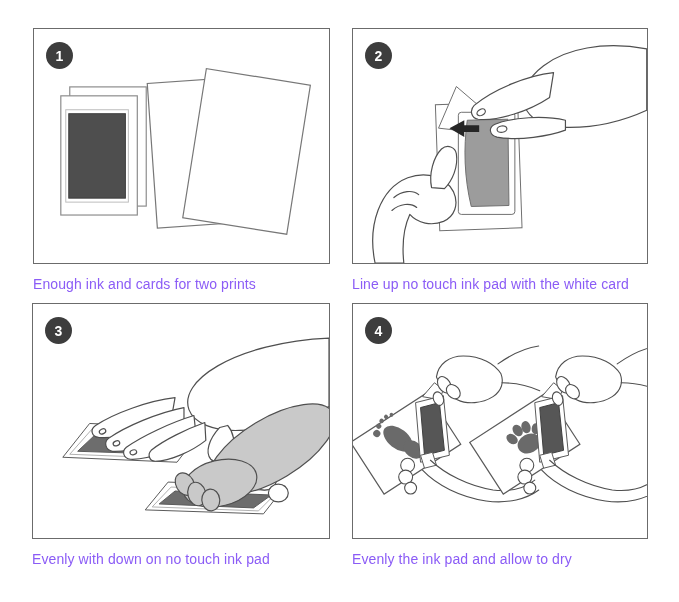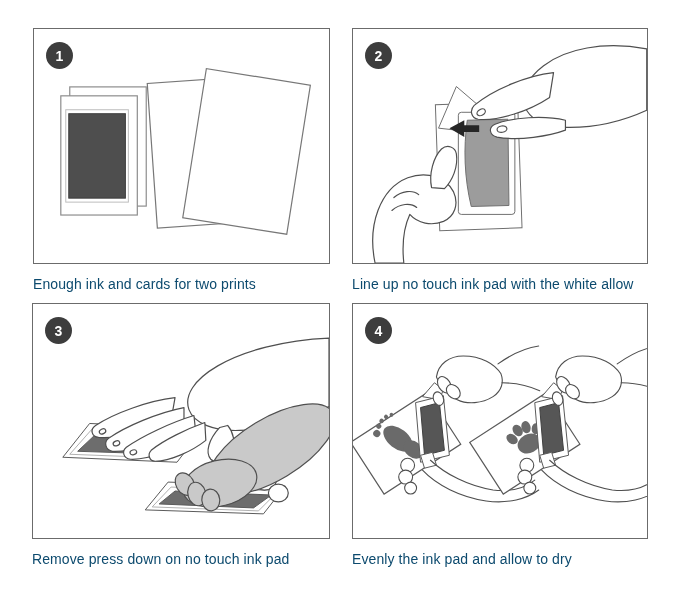--- a/index.html
+++ b/index.html
@@ -12,21 +12,21 @@
     position:relative;width:100%;height:236px;background:#ffffff;
     border:1px solid #6b6b6b;box-sizing:border-box;overflow:hidden;
   }
   .frame svg{position:absolute;left:0;top:0;width:100%;height:100%;display:block;}
   .badge{
     position:absolute;left:12px;top:13px;width:27px;height:27px;border-radius:50%;
     background:#3d3d3d;color:#ffffff;font-size:14px;font-weight:bold;
     display:flex;align-items:center;justify-content:center;z-index:5;
   }
   .caption{
-    margin-top:12px;font-size:14px;color:#0c4a6e;letter-spacing:.1px;line-height:16px;
+    margin-top:12px;font-size:14px;color:#8b5cf6;letter-spacing:.1px;line-height:16px;
   }
   .s1{left:33px;top:28px;width:297px;}
   .s2{left:352px;top:28px;width:296px;}
   .s3{left:32px;top:303px;width:298px;}
   .s4{left:352px;top:303px;width:296px;}
 </style>
 </head>
 <body>
 
 <div class="poster">
@@ -71,21 +71,21 @@
           <ellipse cx="150" cy="101" rx="5" ry="3.2" transform="rotate(-10 150 101)"></ellipse>
         </g>
         <g fill="#ffffff" stroke="#4f4f4f" stroke-width="1.2" stroke-linejoin="round" stroke-linecap="round">
           <path d="M22,236 C14,198 27,161 55,150 C75,143 94,150 101,164 C107,177 102,189 91,194 C79,199 65,196 57,187 C51,200 49,217 51,236 Z"></path>
           <path d="M79,160 C76,146 81,129 89,121 C95,116 103,119 104,126 C106,139 100,153 92,161 Z"></path>
           <path d="M41,170 C49,163 60,162 66,167" fill="none"></path>
           <path d="M39,183 C47,176 58,175 64,180" fill="none"></path>
         </g>
       </svg>
     </div>
-    <div class="caption">Line up no touch ink pad with the white allow</div>
+    <div class="caption">Line up no touch ink pad with the white card</div>
   </section>
 
   <section class="step s3">
     <div class="frame">
       <div class="badge">
         <span>3</span>
       </div>
       <svg viewBox="0 0 298 235">
         <g>
           <polygon points="30,154 57,120 171,125 145,159" fill="#ffffff" stroke="#5a5a5a"></polygon>
@@ -114,21 +114,21 @@
         </g>
         <g fill="#c9c9c9" stroke="#4f4f4f" stroke-width="1.2" stroke-linejoin="round">
           <ellipse cx="240" cy="146" rx="72" ry="31" transform="rotate(-31 240 146)"></ellipse>
           <ellipse cx="188" cy="180" rx="38" ry="23" transform="rotate(-14 188 180)"></ellipse>
           <ellipse cx="153" cy="181" rx="9" ry="12" transform="rotate(-30 153 181)"></ellipse>
           <ellipse cx="165" cy="191" rx="9" ry="12" transform="rotate(-15 165 191)"></ellipse>
           <ellipse cx="179" cy="197" rx="9" ry="11" transform="rotate(-5 179 197)"></ellipse>
         </g>
       </svg>
     </div>
-    <div class="caption">Remove press down on no touch ink pad</div>
+    <div class="caption">Evenly with down on no touch ink pad</div>
   </section>
 
   <section class="step s4">
     <div class="frame">
       <div class="badge">
         <span>4</span>
       </div>
       <svg viewBox="0 0 296 235">
         <defs>
           <g id="p4card">

